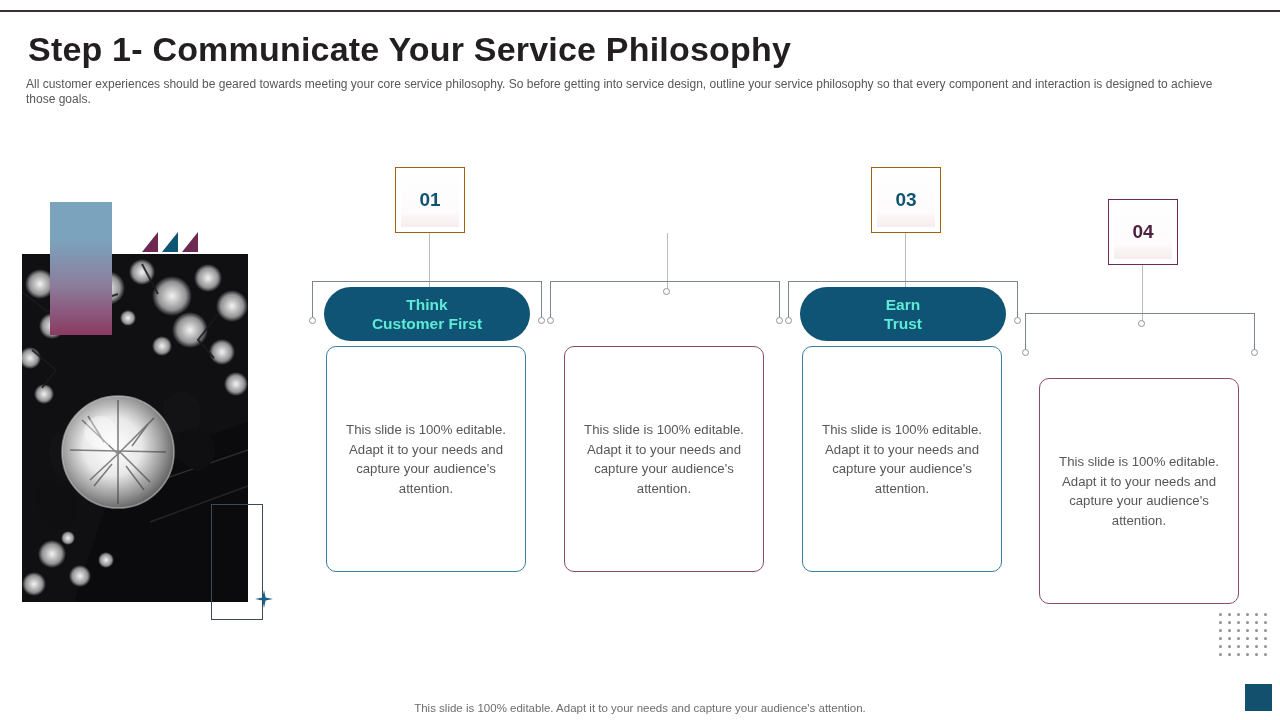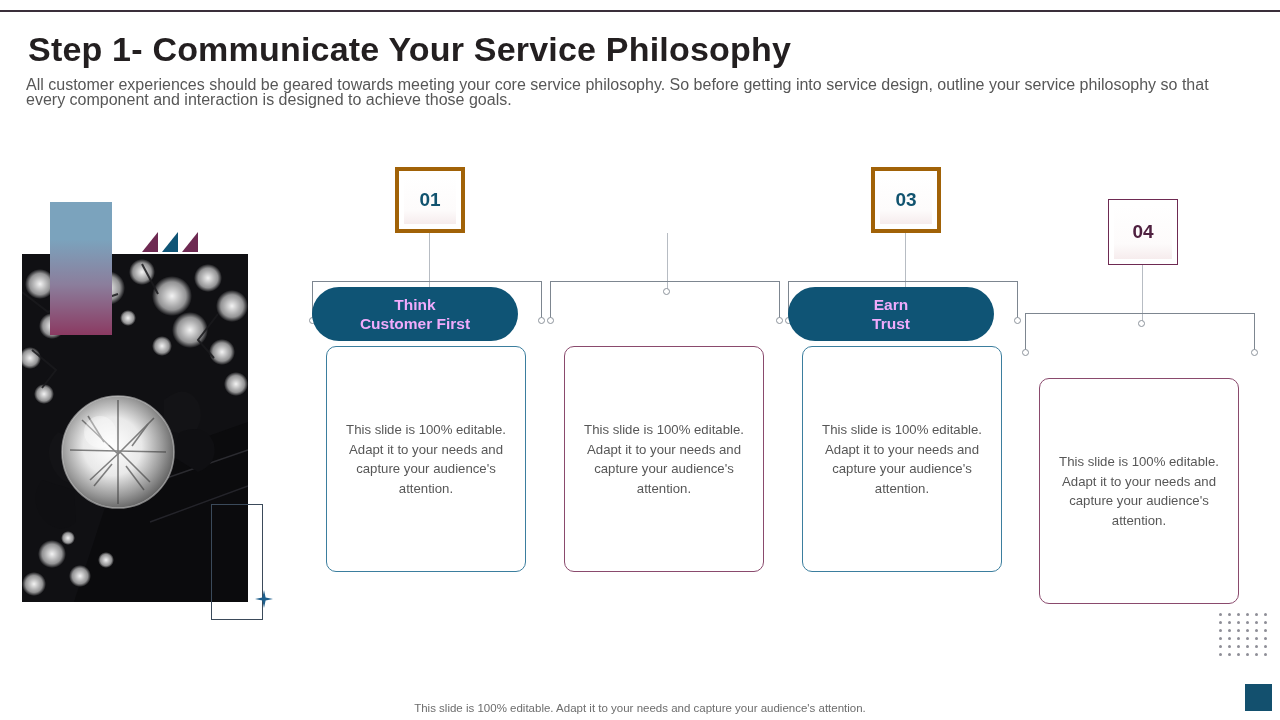--- a/index.html
+++ b/index.html
@@ -18,21 +18,21 @@
   }
 
   
   .title {
     position: absolute; left: 28px; top: 30px;
     font-size: 34px; font-weight: 700; letter-spacing: .2px;
     color: #231f20; white-space: nowrap;
   }
   .subtitle {
     position: absolute; left: 26px; top: 77px; width: 1196px;
-    font-size: 16px; line-height: 15px; color: #575757;
+    font-size: 12px; line-height: 15px; color: #575757;
   }
 
   
   .photo-wrap { position: absolute; left: 22px; top: 254px; width: 226px; height: 348px; }
   .photo {
     position: absolute; inset: 0; overflow: hidden;
     background: #0d0d0f;
   }
   .photo svg { display:block; width: 100%; height: 100%; }
 
@@ -61,21 +61,21 @@
     width: 70px; height: 66px;
     background: #ffffff;
     display: flex; align-items: center; justify-content: center;
     font-size: 19px; font-weight: 700;
   }
   .num-box .inner-shade {
     position: absolute; left: 5px; right: 5px; top: 5px; bottom: 5px;
     background: linear-gradient(180deg,#ffffff 0%,#fdfbfb 72%,#f6eced 100%);
   }
   .num-box span { position: relative; z-index: 2; }
-  .teal .num-box { border: 4px solid #a16207; color: #11536f; }
+  .teal .num-box { border: 1px solid #a16207; color: #11536f; }
   .plum .num-box { border: 1px solid #6e2a52; color: #4f2140; }
 
   
   .connector {
     position: absolute; left: 125px; top: 233px; width: 1px; height: 60px;
     background: #b7bcc3;
   }
   .connector-dot {
     position: absolute; left: 121px; top: 288px;
     width: 7px; height: 7px; border-radius: 50%;
@@ -90,24 +90,24 @@
   .bracket:after, .bracket:before { content: ""; position: absolute; }
   .bracket-dot-l, .bracket-dot-r {
     position: absolute; top: 317px; width: 7px; height: 7px;
     border-radius: 50%; background: #fff; border: 1px solid #8d949c;
   }
   .bracket-dot-l { left: 5px; }
   .bracket-dot-r { left: 234px; }
 
   
   .pill {
-    position: absolute; left: 8px; top: 287px;
+    position: absolute; left: 20px; top: 287px;
     width: 206px; height: 54px; border-radius: 27px;
     display: flex; align-items: center; justify-content: center;
-    text-align: center; color: #f0abfc;
+    text-align: center; color: #5eead4;
     font-size: 15.5px; font-weight: 700; line-height: 19px;
   }
   .teal .pill { background: #0f5475; }
   .plum .pill { background: #6e2a52; }
 
   
   .body-card {
     position: absolute; left: 22px; top: 346px;
     width: 200px; height: 226px;
     background: #ffffff; border-radius: 10px;

